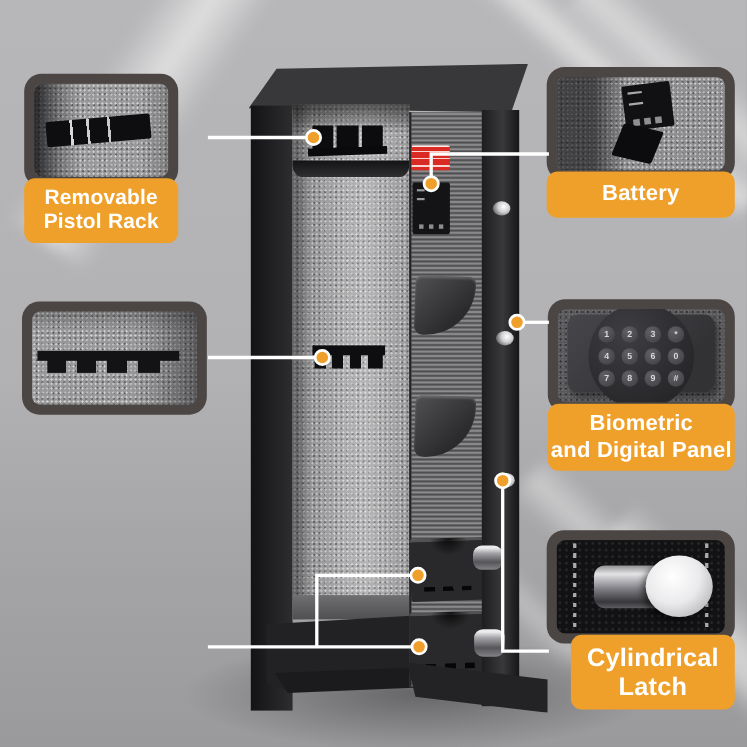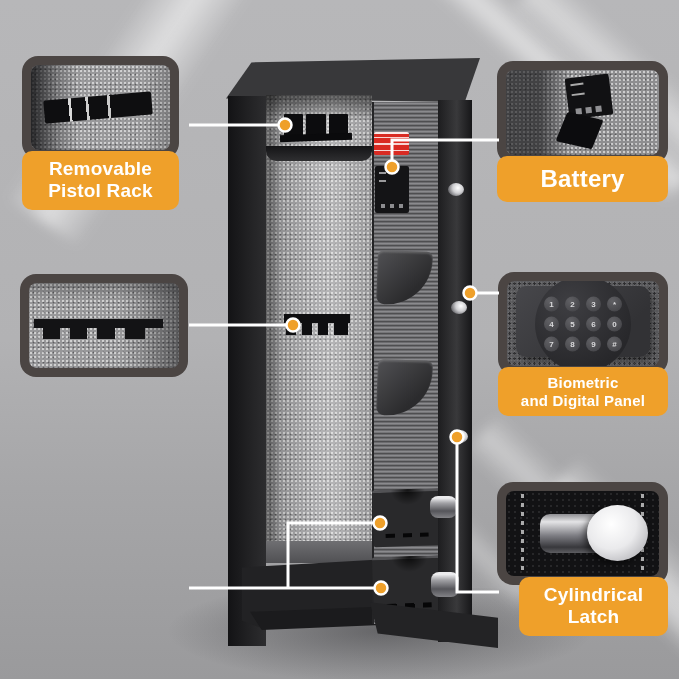--- a/index.html
+++ b/index.html
@@ -79,26 +79,26 @@
   .cyl { border-radius:8px; background:linear-gradient(180deg,#ececee 10%,#a2a2a6 32%,#55555a 68%,#828286); }
   .cy1 { left:430px; top:496px; width:27px; height:22px; } .cy2 { left:431px; top:572px; width:28px; height:25px; }
 
   
   .callout { position:absolute; z-index:4; }
   .callout-frame { background:#4b4543; border-radius:16px; padding:9px; position:relative; z-index:1; }
   .callout-photo { height:85px; border-radius:8px; overflow:hidden; position:relative; }
   .callout-label { position:relative; z-index:2; margin-top:-8px; background:#efa02a; color:#fff;
     font-weight:bold; text-align:center; border-radius:10px; padding:7px 2px; white-space:pre-line;
     line-height:1.18; letter-spacing:.2px; }
-  .c-tl { left:22px; top:56px; width:157px; } .c-tl .callout-label { font-size:19px; }
+  .c-tl { left:22px; top:67px; width:140px; } .c-tl .callout-label { font-size:19px; }
   .c-ml { left:20px; top:274px; width:168px; } .c-ml .callout-label { font-size:19px; }
   .c-bl { left:22px; top:482px; width:168px; } .c-bl .callout-label { font-size:15px; padding:8px 2px; }
-  .c-tr { left:497px; top:61px; width:171px; } .c-tr .callout-label { font-size:24px; padding:9px 2px; }
-  .c-mr { left:498px; top:272px; width:170px; } .c-mr .callout-label { font-size:15px; }
-  .c-br { left:497px; top:482px; width:171px; } .c-br .callout-label { font-size:19px;margin-left:22px; }
+  .c-tr { left:497px; top:61px; width:171px; } .c-tr .callout-label { font-size:20px; padding:9px 2px; }
+  .c-mr { left:498px; top:272px; width:170px; } .c-mr .callout-label { font-size:20px; }
+  .c-br { left:497px; top:482px; width:171px; } .c-br .callout-label { font-size:23px;margin-left:22px; }
 
   .callout-photo > div { position:absolute; }
   
   .ph-pistol { background-color:#99999b; }
   .ph-pistol .vig { inset:0; background:linear-gradient(90deg, rgba(8,8,10,.8), rgba(8,8,10,.25) 20%, transparent 34%, transparent 80%, rgba(8,8,10,.2)); }
   .ph-pistol .bar { left:9%; top:37%; width:78%; height:27%; transform:rotate(-5deg); border-radius:2px;
     background:linear-gradient(90deg,#0e0e10 0 23%, #d9d9d9 23% 25.5%, #0e0e10 25.5% 39%, #cfcfcf 39% 41.5%, #0e0e10 41.5% 59%, #c9c9c9 59% 61.5%, #0e0e10 61.5% 100%); }
   
   .ph-frame { background-color:#98989a; }
   .ph-frame .wall { inset:0; background:linear-gradient(270deg, rgba(25,25,27,.5), rgba(25,25,27,.12) 26%, transparent 40%),

